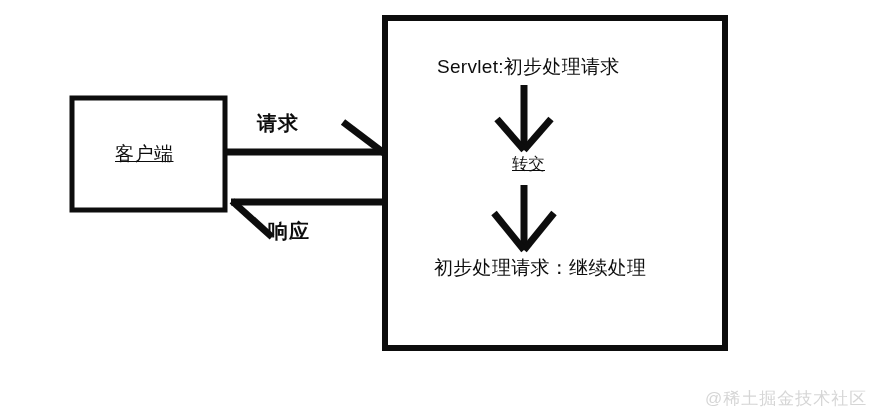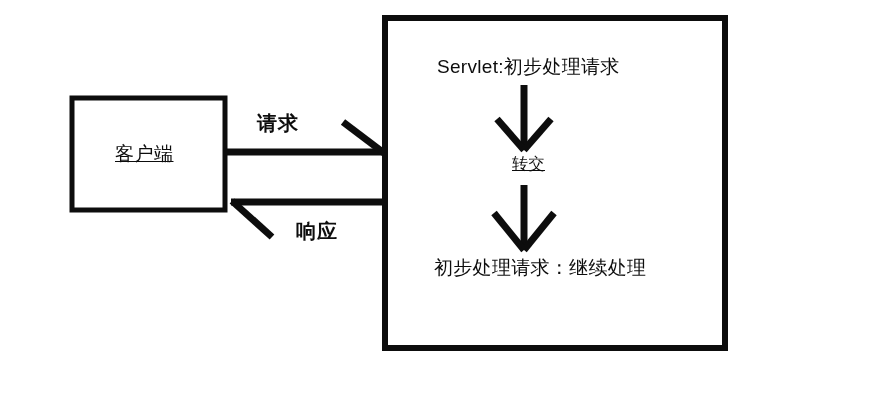--- a/index.html
+++ b/index.html
@@ -42,21 +42,20 @@
     font-size: 20px;
     font-weight: 700;
     letter-spacing: 1px;
   }
   #response-label {
     left: 268px;
     top: 221px;
     font-size: 20px;
     font-weight: 700;
     letter-spacing: 1px;
-    margin-left: 28px;
   }
   #servlet-label {
     left: 437px;
     top: 57px;
     font-size: 19px;
     letter-spacing: 0.3px;
   }
   #forward-label {
     left: 512px;
     top: 156px;
@@ -121,14 +120,15 @@
   <div class="lbl" id="request-label">请求</div>
 
   <div class="lbl" id="response-label">响应</div>
 
   <div class="lbl" id="servlet-label">Servlet:初步处理请求</div>
 
   <div class="lbl" id="forward-label">转交</div>
 
   <div class="lbl" id="next-resource-label">初步处理请求：继续处理</div>
 
+  <div id="watermark">@稀土掘金技术社区</div>
 
 </div>
 
 </body></html>

